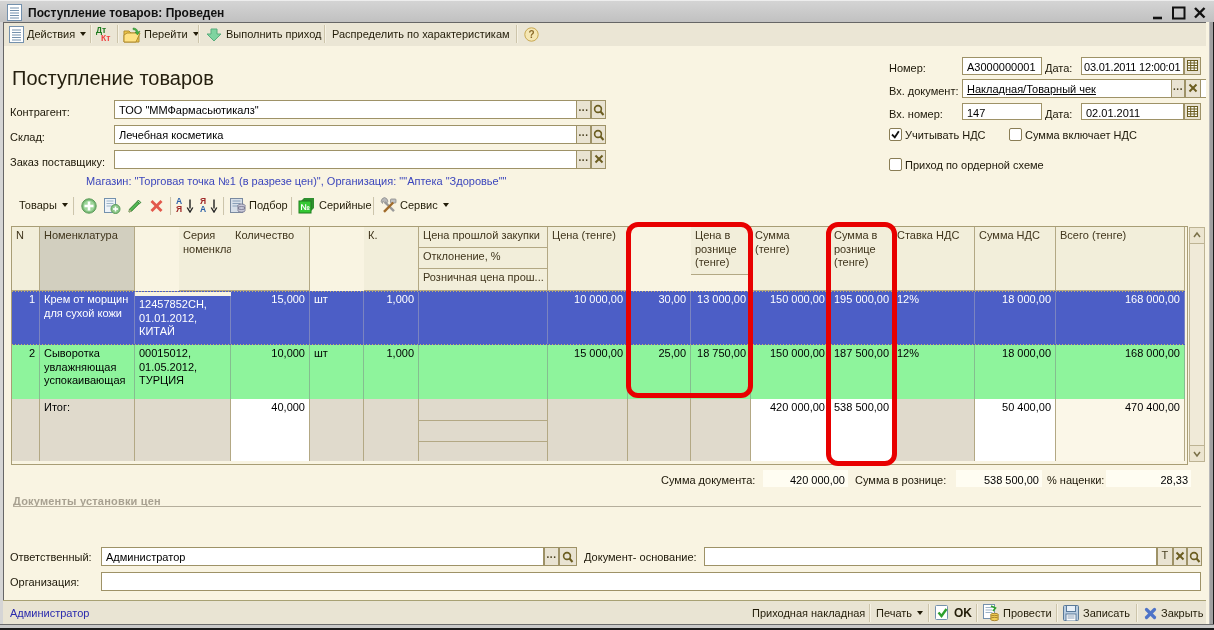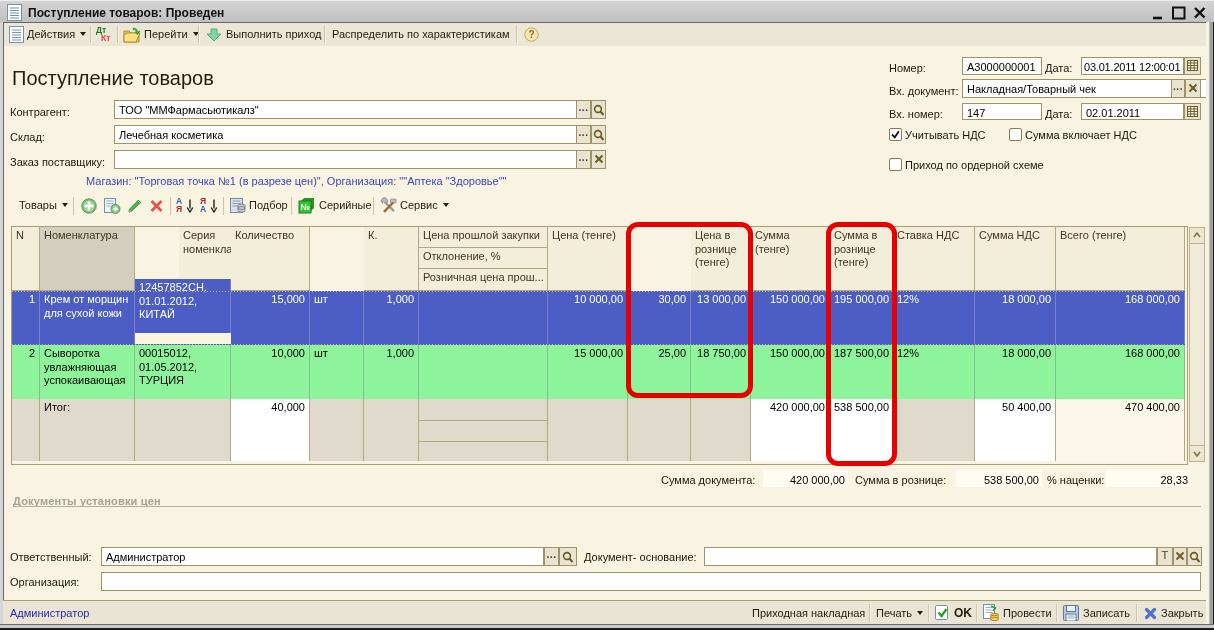--- a/index.html
+++ b/index.html
@@ -123,21 +123,21 @@
           <rect x="0.5" y="0.5" width="10" height="10" fill="#fdfcf5" stroke="#6b5d20"></rect>
           <g stroke="#6b5d20" stroke-width="1">
             <line x1="0" y1="3" x2="11" y2="3"></line>
             <line x1="0" y1="5.5" x2="11" y2="5.5"></line>
             <line x1="0" y1="8" x2="11" y2="8"></line>
             <line x1="3.7" y1="0" x2="3.7" y2="11"></line>
             <line x1="7.2" y1="0" x2="7.2" y2="11"></line>
           </g>
         </svg></div>
     <div class="lbl" style="left:885px;top:39px">Вх. документ:</div>
-    <div class="inp num" style="left:958px;top:33px;width:245px;">Накладная/Товарный чек</div>
+    <div class="inp num" style="left:958px;top:33px;width:245px;text-decoration:underline;">Накладная/Товарный чек</div>
     <div class="btn" style="left:1167px;top:33px;width:14px;">...</div>
     <div class="btn" style="left:1181px;top:33px;width:16px;padding-top:3px"><svg width="10" height="10" viewBox="0 0 10 10">
           <g stroke="#6b5d20" stroke-width="2">
             <line x1="1.5" y1="1.5" x2="8.5" y2="8.5"></line>
             <line x1="8.5" y1="1.5" x2="1.5" y2="8.5"></line>
           </g>
         </svg></div>
     <div class="lbl" style="left:885px;top:62px">Вх. номер:</div>
     <div class="inp num" style="left:958px;top:57px;width:80px;height:17px;">147</div>
     <div class="lbl" style="left:1041px;top:62px">Дата:</div>
@@ -236,29 +236,29 @@
     <div class="abs" style="left:7px;top:180px;width:1175px;height:237px;border:1px solid #a89d75;"></div>
     <div class="hc" style="left:8px;top:181px;width:28px;height:64px;">N</div>
     <div class="hc" style="left:36px;top:181px;width:95px;height:64px;background:#d2cfbf;">Номенклатура</div>
     <div class="hc" style="left:131px;top:181px;width:96px;height:64px;margin-left:44px;">Серия<br>номенклатуры</div>
     <div class="hc" style="left:227px;top:181px;width:79px;height:64px;">Количество</div>
     <div class="hc" style="left:360px;top:181px;width:55px;height:64px;">К.</div>
     <div class="hc" style="left:415px;top:181px;width:129px;height:21px;">Цена прошлой закупки</div>
     <div class="hc" style="left:415px;top:202px;width:129px;height:21px;">Отклонение, %</div>
     <div class="hc" style="left:415px;top:223px;width:129px;height:22px;">Розничная цена прош...</div>
     <div class="hc" style="left:544px;top:181px;width:80px;height:64px;">Цена (тенге)</div>
-    <div class="hc" style="left:687px;top:181px;width:60px;height:64px;">Цена в<br>рознице<br>(тенге)</div>
+    <div class="hc" style="left:687px;top:181px;width:60px;height:48px;">Цена в<br>рознице<br>(тенге)</div>
     <div class="hc" style="left:747px;top:181px;width:79px;height:64px;">Сумма<br>(тенге)</div>
     <div class="hc" style="left:826px;top:181px;width:63px;height:64px;">Сумма в<br>рознице<br>(тенге)</div>
     <div class="hc" style="left:889px;top:181px;width:82px;height:64px;">Ставка НДС</div>
     <div class="hc" style="left:971px;top:181px;width:81px;height:64px;">Сумма НДС</div>
     <div class="hc" style="left:1052px;top:181px;width:129px;height:64px;">Всего (тенге)</div>
     <div class="c b1 num r" style="left:8px;top:245px;width:28px;height:54px;">1</div>
     <div class="c b1 num " style="left:36px;top:245px;width:95px;height:54px;">Крем от морщин<br>для сухой кожи</div>
-    <div class="c b1 num " style="left:131px;top:233px;width:96px;height:54px;">12457852СН,<br>01.01.2012,<br>КИТАЙ</div>
+    <div class="c b1 num " style="left:131px;top:250px;width:96px;height:54px;">12457852СН,<br>01.01.2012,<br>КИТАЙ</div>
     <div class="c b1 num r" style="left:227px;top:245px;width:79px;height:54px;">15,000</div>
     <div class="c b1 num " style="left:306px;top:245px;width:54px;height:54px;">шт</div>
     <div class="c b1 num r" style="left:360px;top:245px;width:55px;height:54px;">1,000</div>
     <div class="c b1 num " style="left:415px;top:245px;width:129px;height:54px;"></div>
     <div class="c b1 num r" style="left:544px;top:245px;width:80px;height:54px;">10 000,00</div>
     <div class="c b1 num r" style="left:624px;top:245px;width:63px;height:54px;">30,00</div>
     <div class="c b1 num r" style="left:687px;top:245px;width:60px;height:54px;">13 000,00</div>
     <div class="c b1 num r" style="left:747px;top:245px;width:79px;height:54px;">150 000,00</div>
     <div class="c b1 num r" style="left:826px;top:245px;width:63px;height:54px;">195 000,00</div>
     <div class="c b1 num " style="left:889px;top:245px;width:82px;height:54px;">12%</div>

